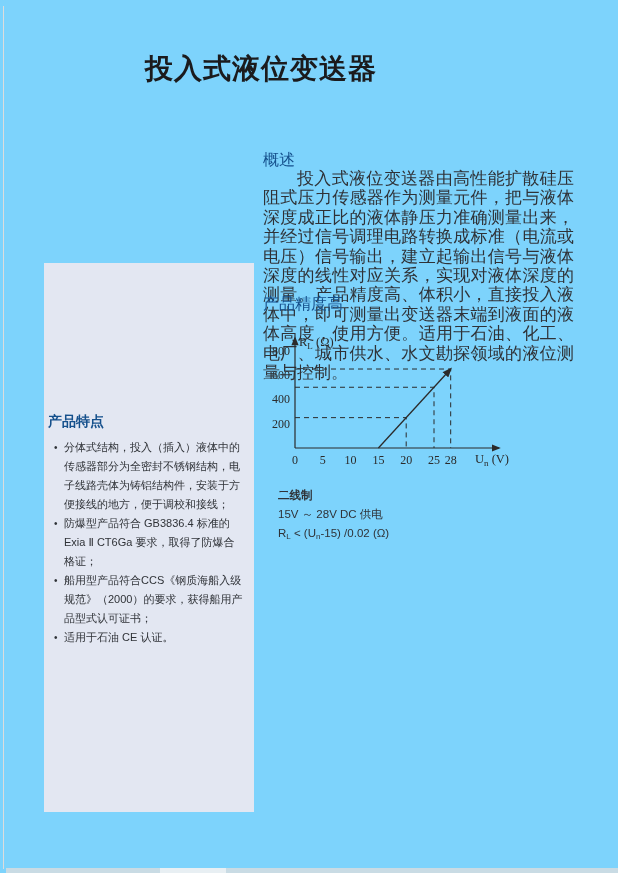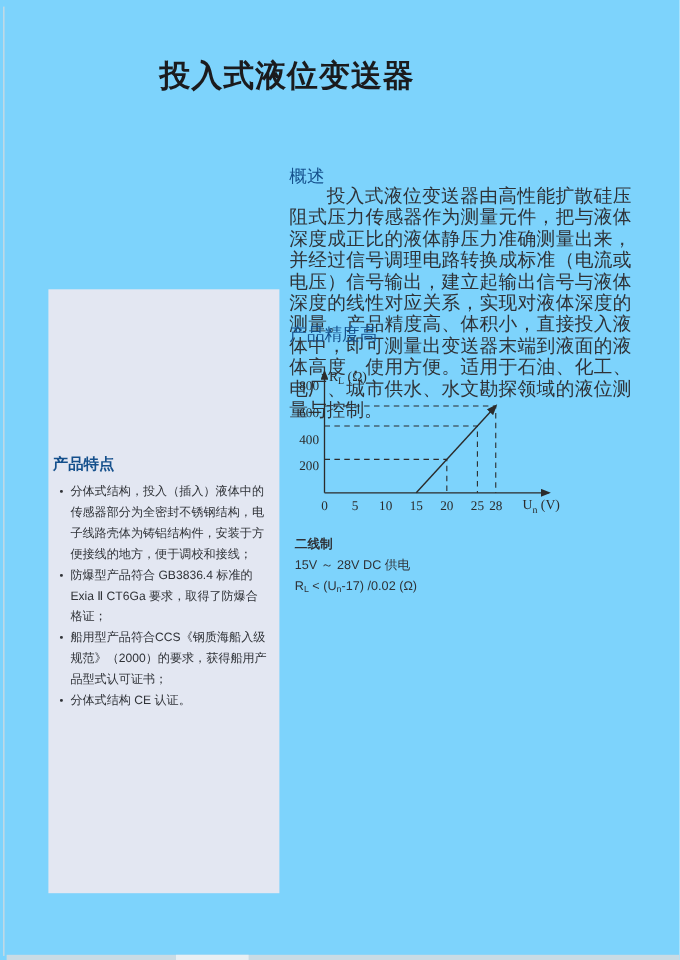--- a/index.html
+++ b/index.html
@@ -26,41 +26,41 @@
   .panel li::before{content:"\2022";position:absolute;left:4px;top:0;font-size:10px;}
   
   .chart{position:absolute;left:265px;top:330px;}
   .ax{stroke:var(--chart-ink);stroke-width:1.2;}
   .guide{stroke:var(--chart-ink);stroke-width:1;fill:none;stroke-dasharray:5 4;}
   .dataline{stroke:var(--chart-ink);stroke-width:1.3;fill:none;}
   .tick{font-family:"Liberation Serif","DejaVu Serif",serif;font-size:12px;fill:var(--chart-ink);}
   .tx{text-anchor:middle;} .ty{text-anchor:end;}
   .alabel{font-family:"Liberation Serif","DejaVu Serif",serif;font-size:12.5px;fill:var(--chart-ink);}
   
-  .specs{position:absolute;left:268px;top:486px;font-size:11.5px;line-height:19px;}
+  .specs{position:absolute;left:278px;top:486px;font-size:11.5px;line-height:19px;}
   .specs .spec-title{font-weight:bold;}
   .specs sub{font-size:8px;vertical-align:-2px;}
   .footer-bar{position:absolute;left:6px;right:0;bottom:0;height:5px;background:var(--footer-bar);}
   .footer-bar .light{position:absolute;left:154px;width:66px;top:0;bottom:0;background:var(--footer-bar-light);}
 </style>
 </head>
 <body>
 
 <div class="page">
   <div class="edge-line"></div>
 
   <h1 class="title">投入式液位变送器</h1>
 
   <aside class="panel">
     <h2>产品特点</h2>
     <ul>
         <li>分体式结构，投入（插入）液体中的传感器部分为全密封不锈钢结构，电子线路壳体为铸铝结构件，安装于方便接线的地方，便于调校和接线；</li>
         <li>防爆型产品符合 GB3836.4 标准的 Exia Ⅱ CT6Ga 要求，取得了防爆合格证；</li>
         <li>船用型产品符合CCS《钢质海船入级规范》（2000）的要求，获得船用产品型式认可证书；</li>
-        <li>分体式结构 CE 认证。</li>
+        <li>适用于石油 CE 认证。</li>
       </ul>
   </aside>
 
   <h2 class="sec-h" id="overview-heading">概述</h2>
   <p class="overview-body">投入式液位变送器由高性能扩散硅压阻式压力传感器作为测量元件，把与液体深度成正比的液体静压力准确测量出来，并经过信号调理电路转换成标准（电流或电压）信号输出，建立起输出信号与液体深度的线性对应关系，实现对液体深度的测量。产品精度高、体积小，直接投入液体中，即可测量出变送器末端到液面的液体高度，使用方便。适用于石油、化工、电厂、城市供水、水文勘探领域的液位测量与控制。</p>
 
   <h2 class="sec-h" id="load-heading">产品精度高</h2>
 
   <svg class="chart" width="300" height="152">
     <defs>
@@ -85,19 +85,19 @@
       <text x="25" y="73.4" class="tick ty">400</text>
       <text x="25" y="49.10000000000001" class="tick ty">600</text>
       <text x="25" y="24.799999999999997" class="tick ty">800</text>
       <text x="34" y="16" class="alabel"><tspan>R</tspan><tspan dy="3" font-size="9">L</tspan><tspan dy="-3"> (Ω)</tspan></text>
       <text x="210" y="133" class="alabel"><tspan>U</tspan><tspan dy="3" font-size="9">n</tspan><tspan dy="-3"> (V)</tspan></text>
     </svg>
 
   <div class="specs">
     <div class="spec-title">二线制</div>
     <div>15V ～ 28V DC 供电</div>
-    <div><span>R</span><sub>L</sub><span> &lt; (U</span><sub>n</sub><span>-17) /0.02 (Ω)</span></div>
+    <div><span>R</span><sub>L</sub><span> &lt; (U</span><sub>n</sub><span>-15) /0.02 (Ω)</span></div>
   </div>
 
   <div class="footer-bar">
     <span class="light"></span>
   </div>
 </div>
 
 </body></html>

